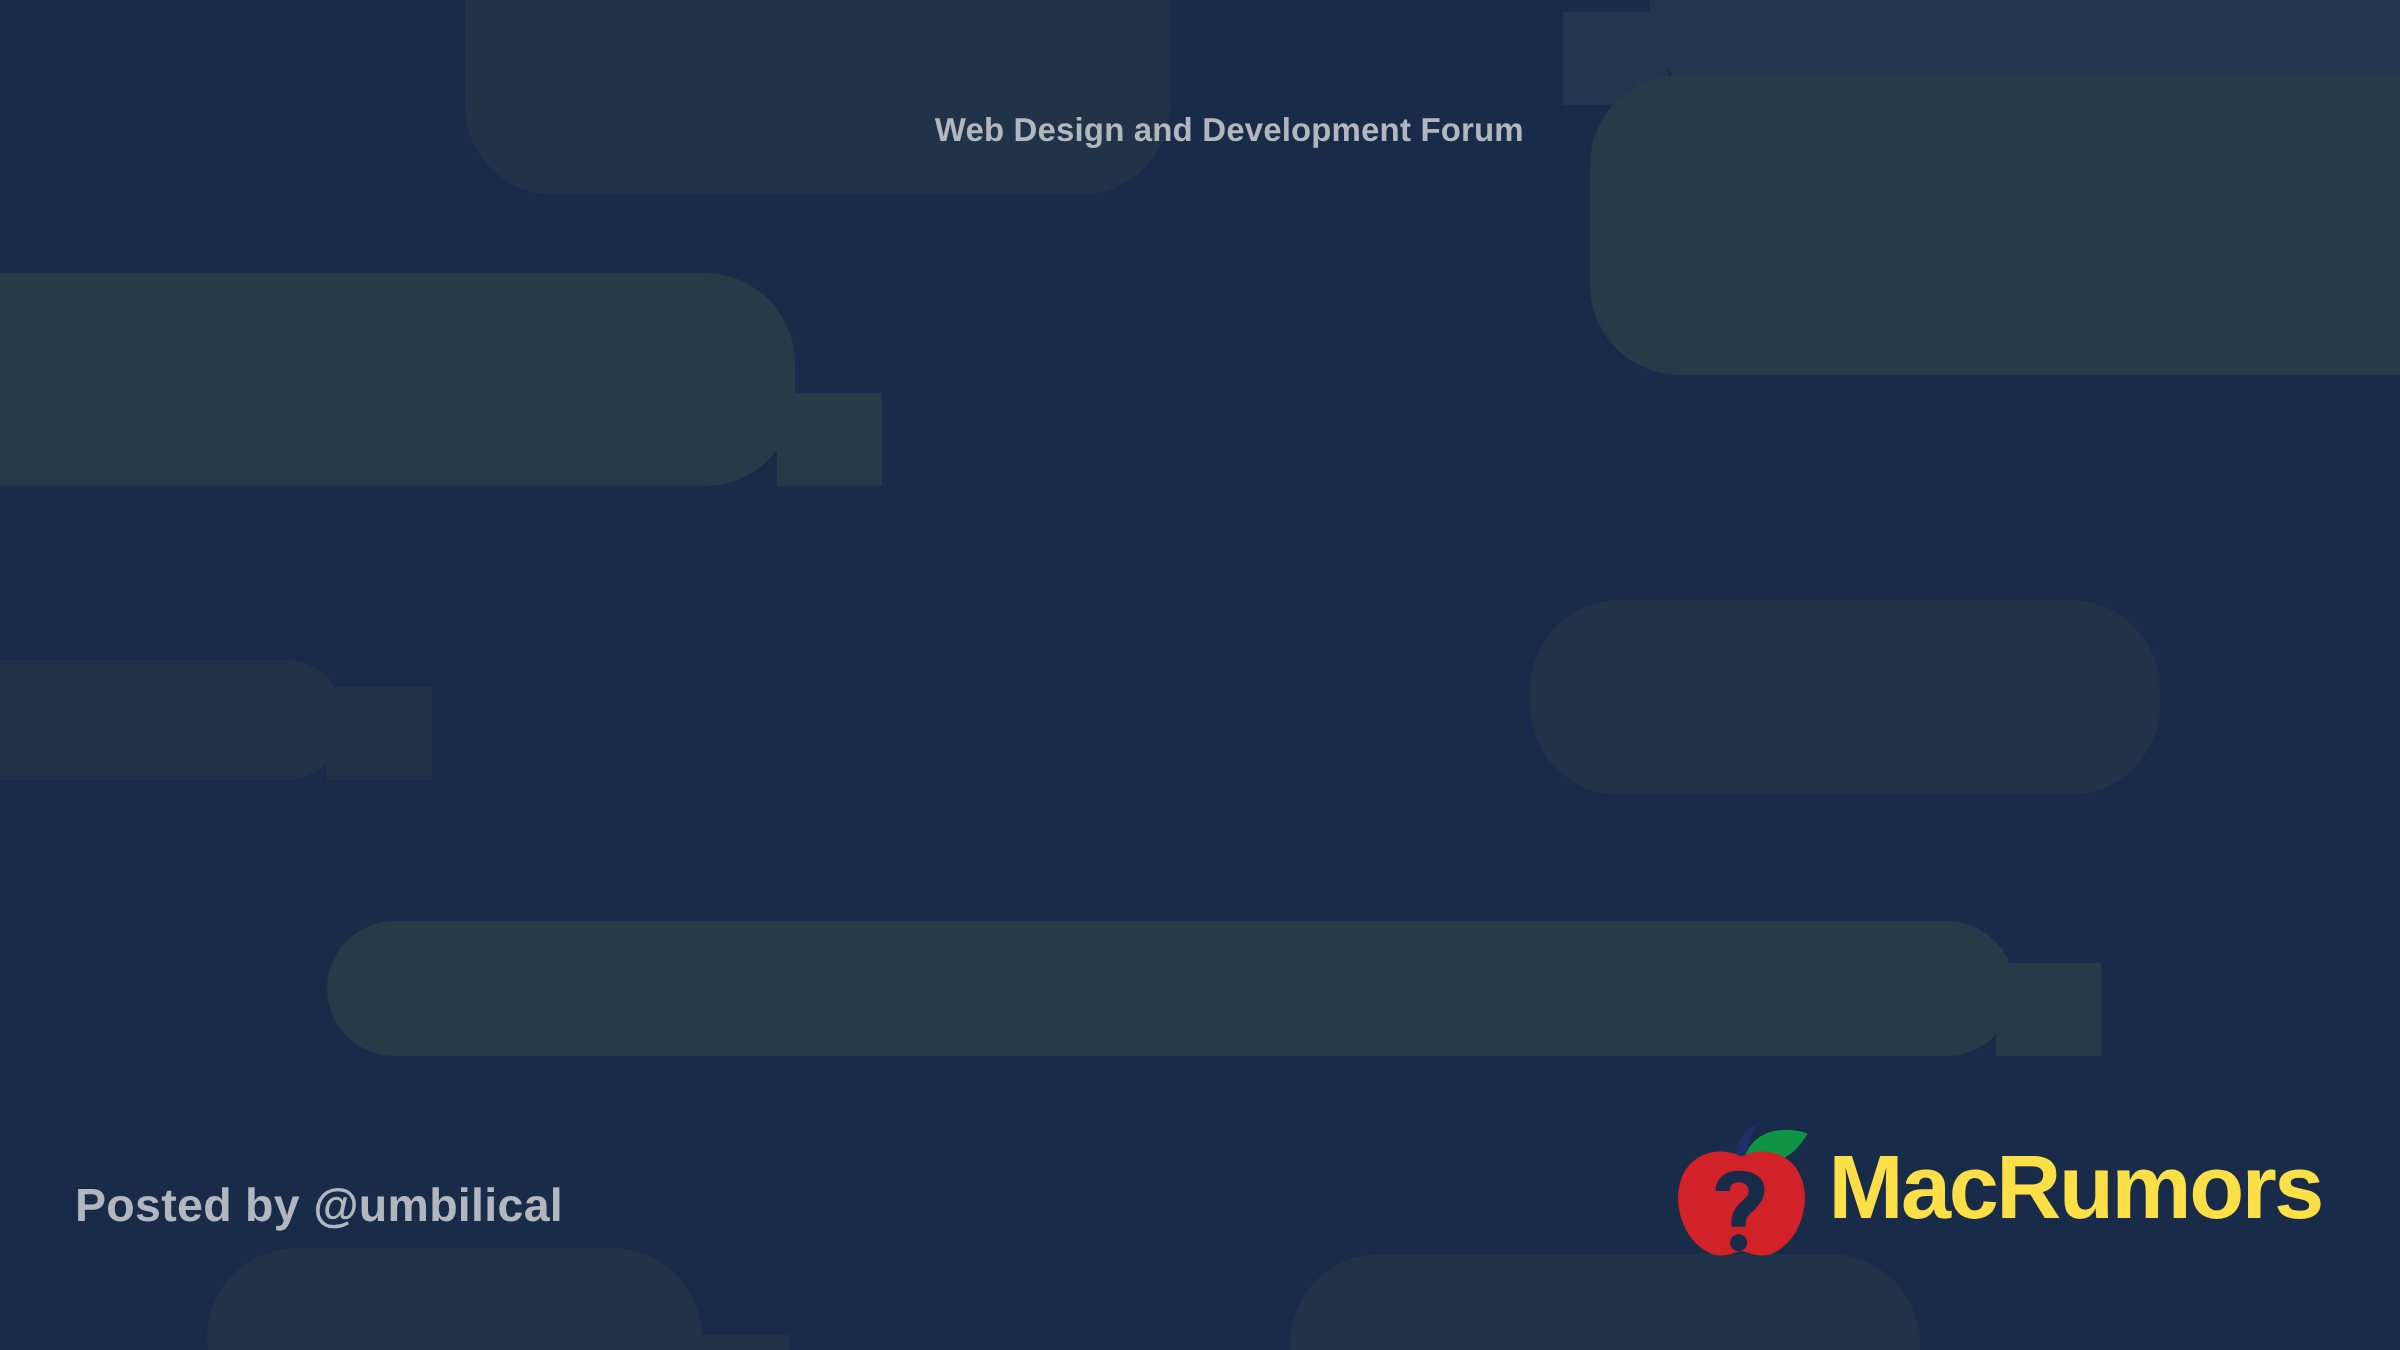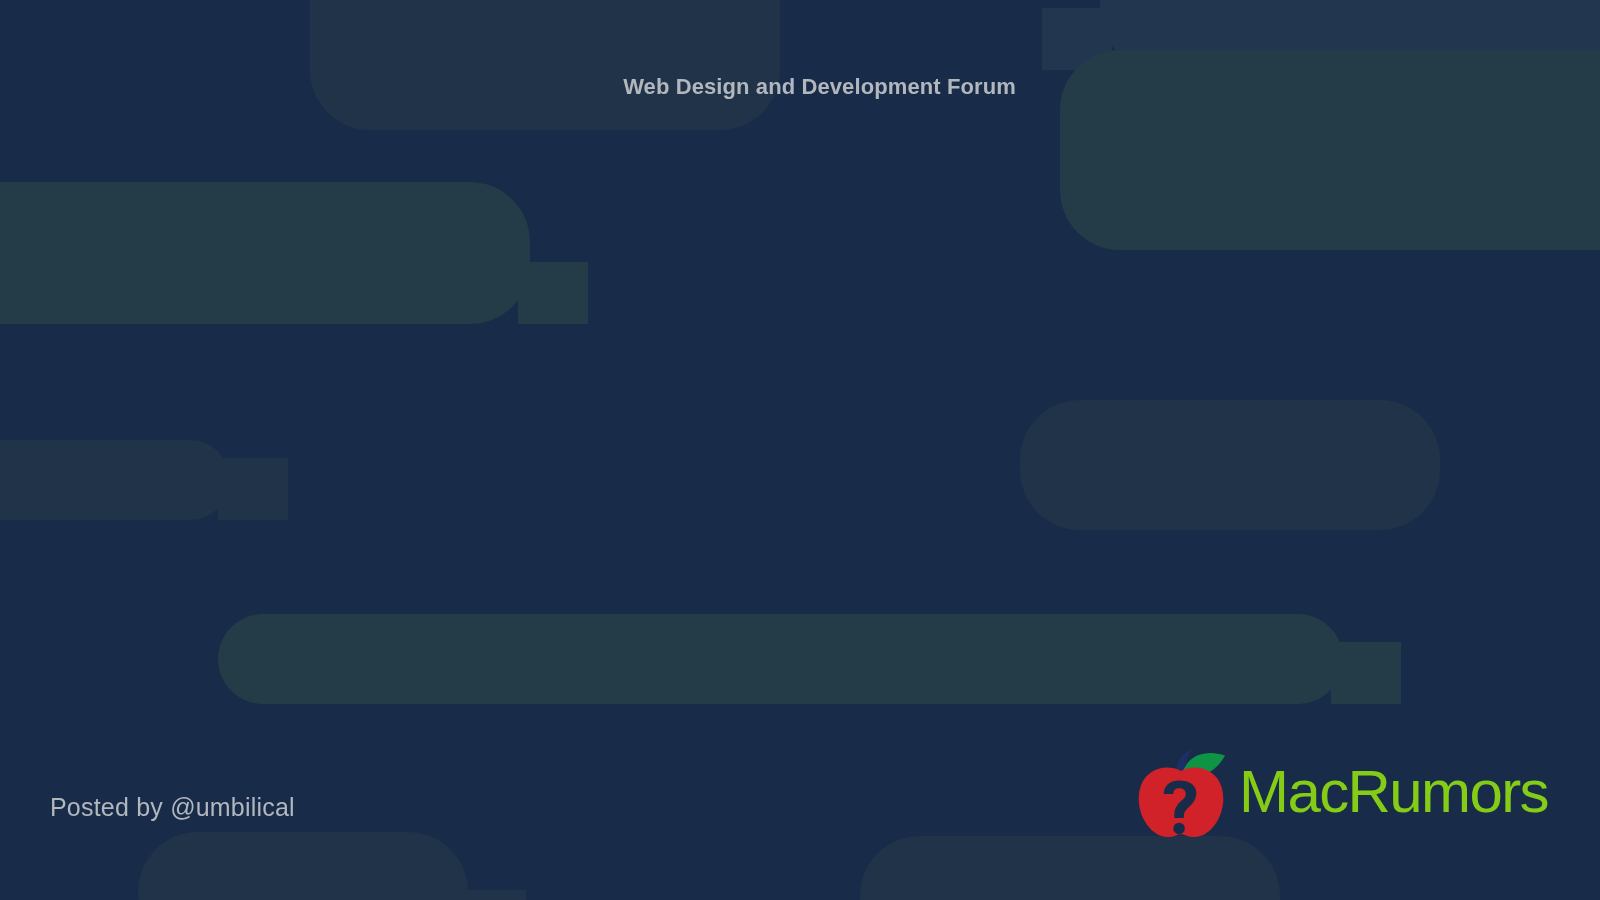--- a/index.html
+++ b/index.html
@@ -102,22 +102,22 @@
     line-height: 1.22;
     letter-spacing: -1.5px;
     margin: 0;
   }
 
   .author {
     position: absolute;
     left: 50px;
     bottom: 78px;
     color: #b2b6bd;
-    font-size: 25px;
-    font-weight: normal;
+    font-size: 31px;
+    font-weight: bold;
     letter-spacing: 0.2px;
   }
 
   
   .brand {
     position: absolute;
     right: 52px;
     bottom: 62px;
     display: flex;
     align-items: center;
@@ -125,23 +125,23 @@
   }
 
   .brand-mark {
     width: 96px;
     height: 92px;
     display: block;
     flex: 0 0 auto;
   }
 
   .brand-word {
-    color: #84cc16;
+    color: #fde047;
     font-size: 60px;
-    font-weight: normal;
+    font-weight: bold;
     letter-spacing: -1.6px;
     line-height: 1;
     white-space: nowrap;
   }
 </style>
 </head>
 <body>
 
 <div class="card">
 

